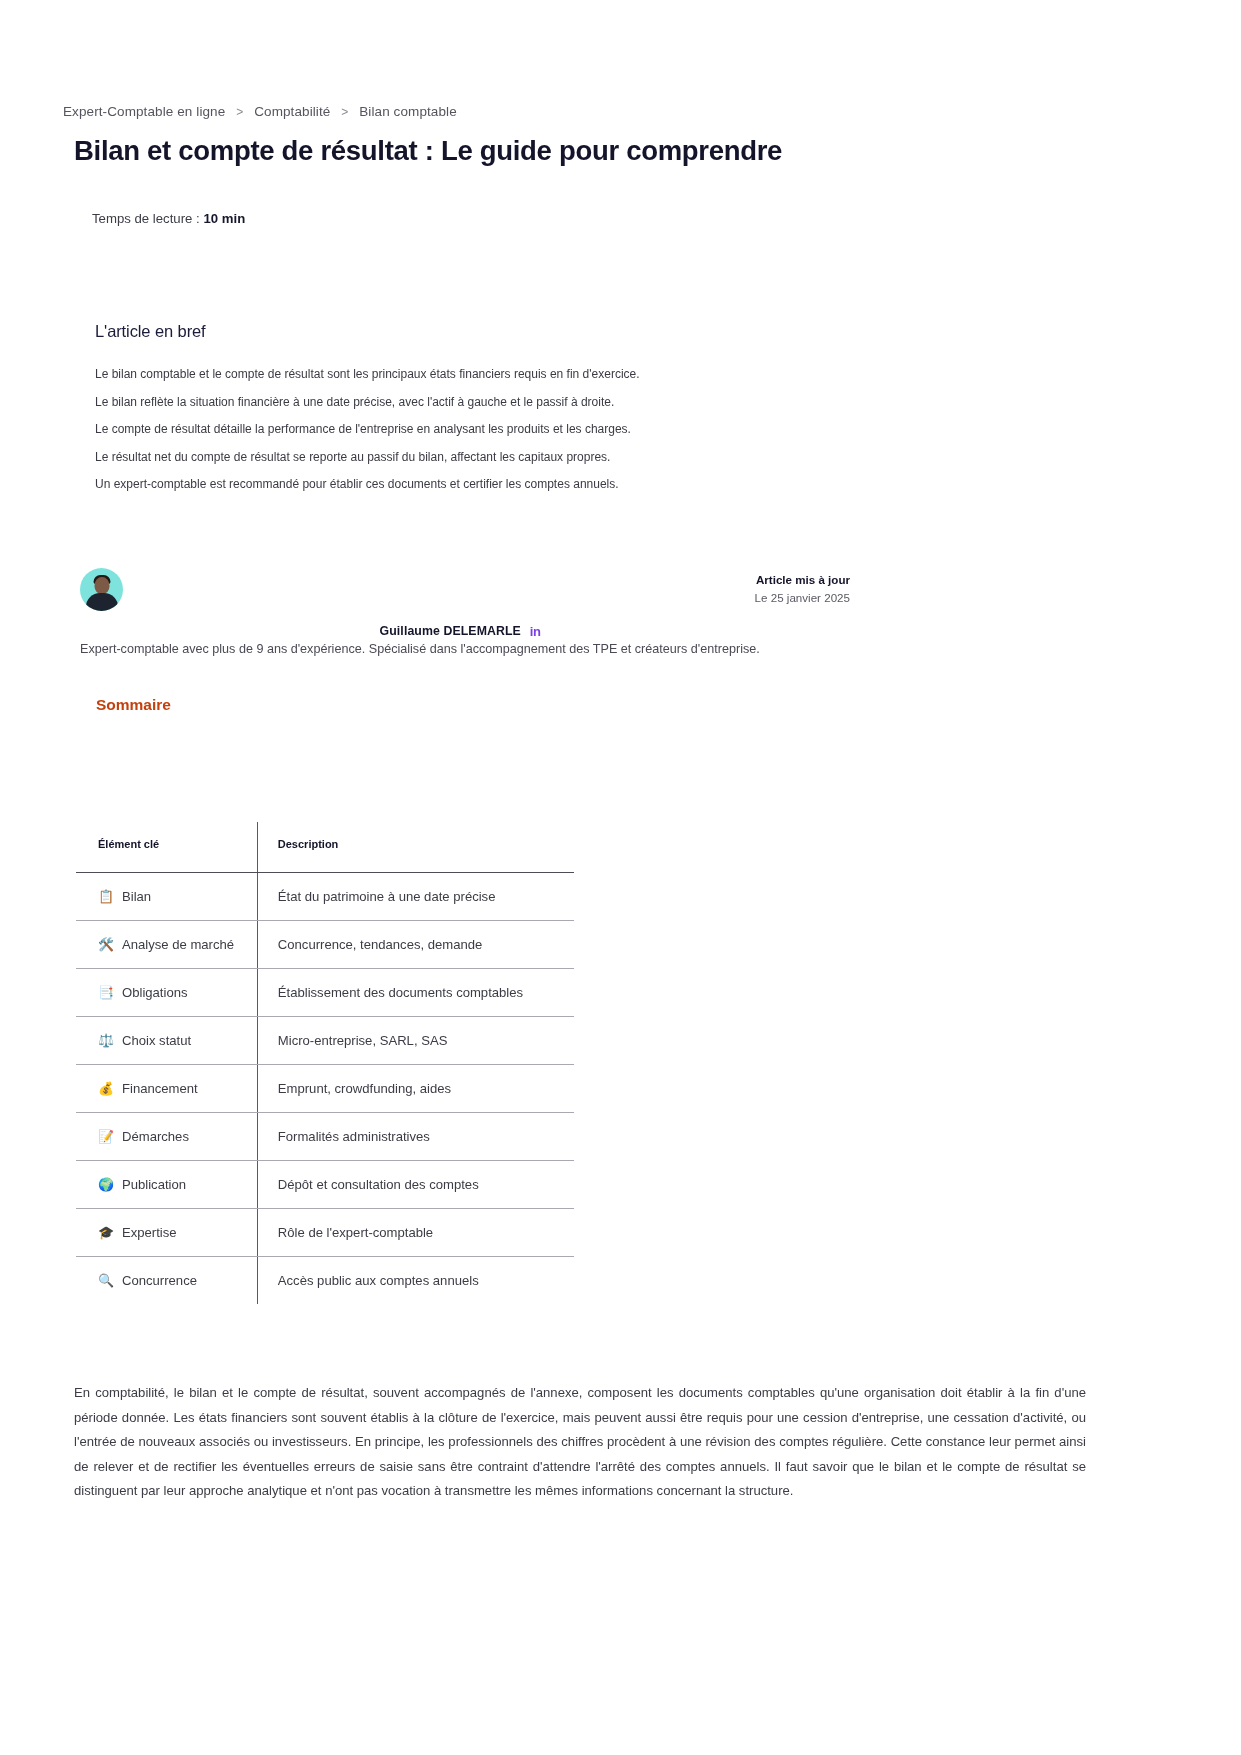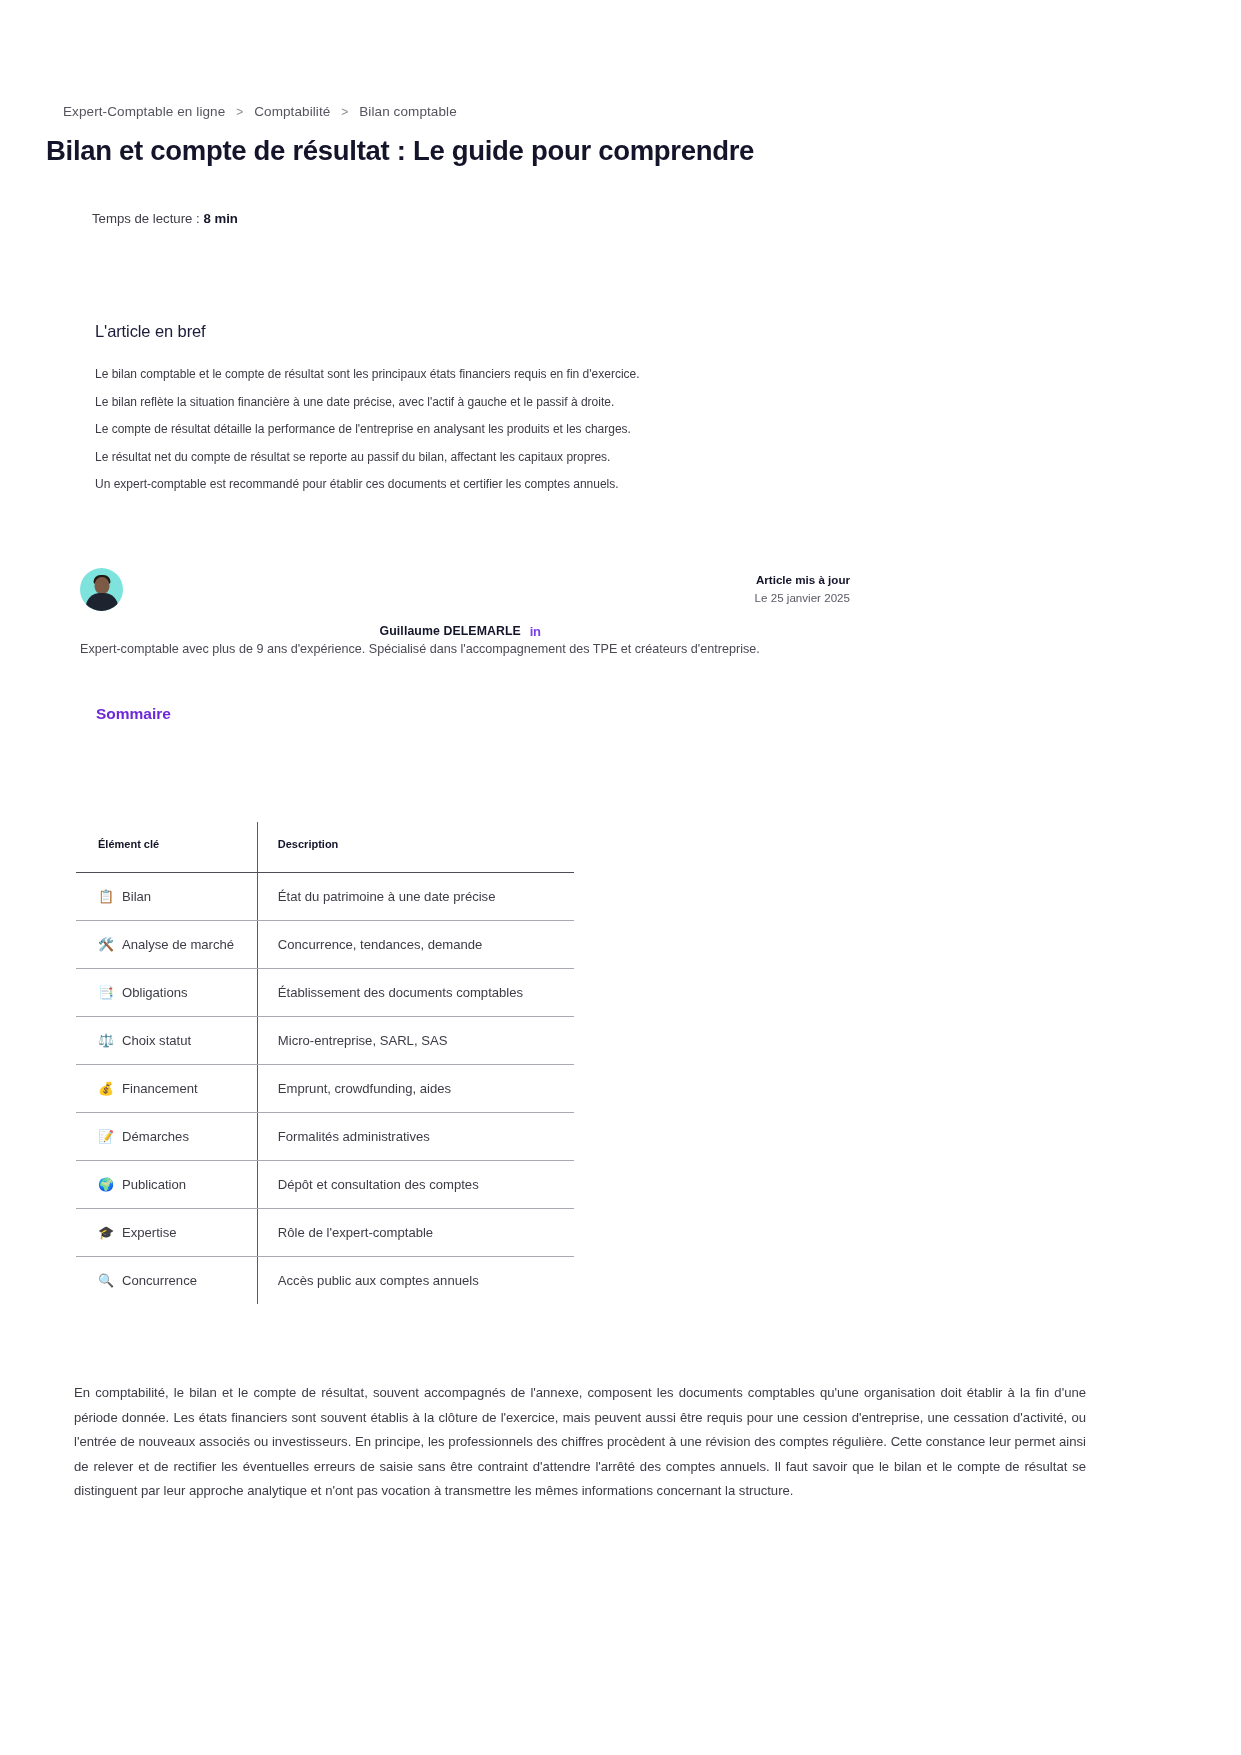--- a/index.html
+++ b/index.html
@@ -35,21 +35,21 @@
   .breadcrumb .crumb { color: #55555f; }
   .breadcrumb .sep {
     color: #8a8a93;
     margin: 0 7px;
     font-size: 12px;
   }
 
   
   .page-title {
     position: absolute;
-    left: 46px;
+    left: 74px;
     top: 135px;
     font-size: 27.5px;
     font-weight: bold;
     color: #14142b;
     letter-spacing: -.3px;
     margin: 0;
     white-space: nowrap;
   }
 
   
@@ -178,22 +178,21 @@
     color: #5a5a64;
   }
 
   
   .sommaire {
     position: absolute;
     left: 96px;
     top: 696px;
     font-size: 15.5px;
     font-weight: bold;
-    color: #6d28d9;
-    margin-top: 9px;
+    color: #c2410c;
   }
 
   
   .key-table {
     position: absolute;
     left: 76px;
     top: 822px;
     border-collapse: collapse;
     width: 498px;
   }
@@ -252,21 +251,21 @@
     <span class="crumb">Expert-Comptable en ligne</span>
     <span class="sep">&gt;</span>
     <span class="crumb">Comptabilité</span>
     <span class="sep">&gt;</span>
     <span class="crumb">Bilan comptable</span>
   </nav>
 
   <h1 class="page-title">Bilan et compte de résultat : Le guide pour comprendre</h1>
 
   <div class="reading-time">
-    <span>Temps de lecture : </span><span class="value">8 min</span>
+    <span>Temps de lecture : </span><span class="value">10 min</span>
   </div>
 
   <section class="brief">
     <h2 class="brief-heading">L'article en bref</h2>
     <ul class="brief-list">
       <li>Le bilan comptable et le compte de résultat sont les principaux états financiers requis en fin d'exercice.</li>
       <li>Le bilan reflète la situation financière à une date précise, avec l'actif à gauche et le passif à droite.</li>
       <li>Le compte de résultat détaille la performance de l'entreprise en analysant les produits et les charges.</li>
       <li>Le résultat net du compte de résultat se reporte au passif du bilan, affectant les capitaux propres.</li>
       <li>Un expert-comptable est recommandé pour établir ces documents et certifier les comptes annuels.</li>

